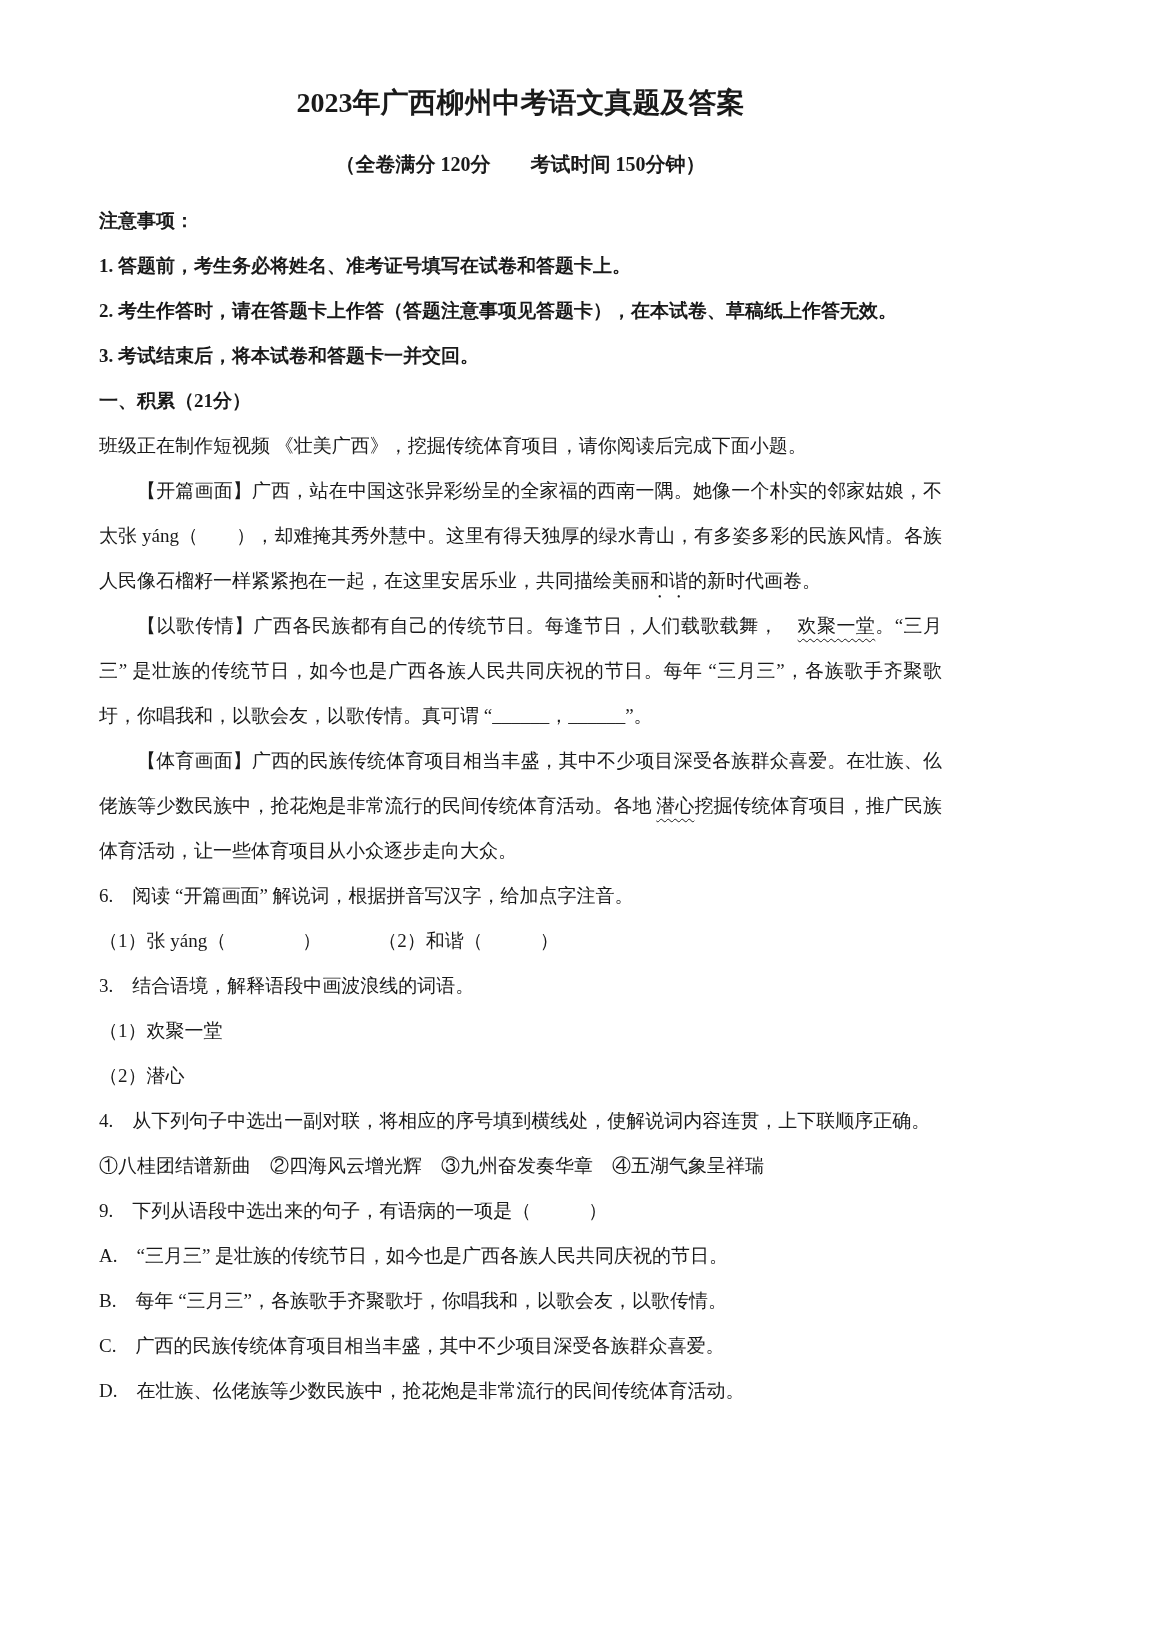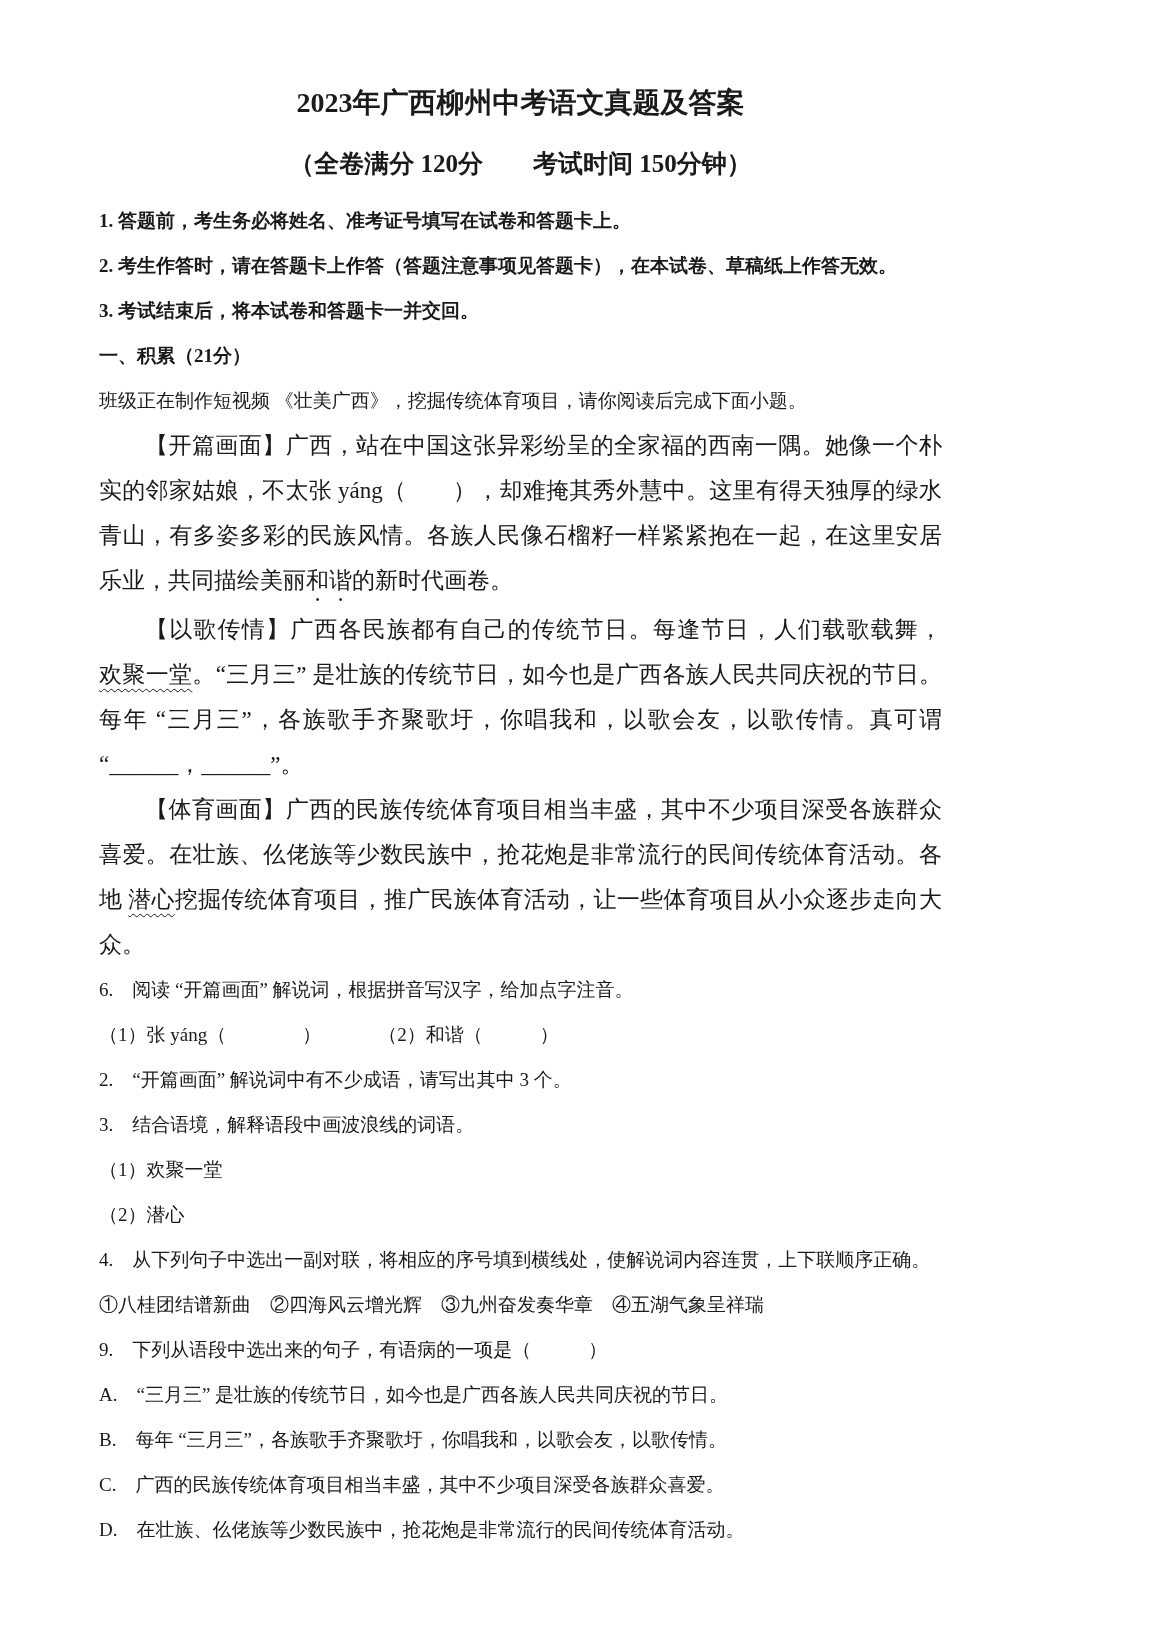--- a/index.html
+++ b/index.html
@@ -23,36 +23,36 @@
   .title {
     margin: 0 0 22px 0;
     text-align: center;
     font-size: 28px;
     font-weight: bold;
     line-height: 38px;
   }
   .subtitle {
     margin: 0 0 14px 0;
     text-align: center;
-    font-size: 25px;
+    font-size: 20px;
     font-weight: bold;
     line-height: 40px;
   }
   p.line {
     margin: 0;
     font-size: 19px;
     line-height: 45px;
     text-align: left;
   }
   p.bold {
     font-weight: bold;
   }
   p.para {
     margin: 0;
-    font-size: 23px;
+    font-size: 19px;
     line-height: 45px;
     text-align: justify;
     text-indent: 2em;
     font-family: Liberation Serif, serif;
   }
   .wavy {
     text-decoration: underline;
     text-decoration-style: wavy;
     text-decoration-thickness: 1px;
     text-underline-offset: 6px;
@@ -66,37 +66,37 @@
 </style>
 </head>
 <body>
 
 <div class="page">
 
   <h1 class="title">2023年广西柳州中考语文真题及答案</h1>
 
   <p class="subtitle">（全卷满分 120分　　考试时间 150分钟）</p>
 
+  <p class="line bold">注意事项：</p>
   <p class="line bold">1. 答题前，考生务必将姓名、准考证号填写在试卷和答题卡上。</p>
   <p class="line bold">2. 考生作答时，请在答题卡上作答（答题注意事项见答题卡），在本试卷、草稿纸上作答无效。</p>
   <p class="line bold">3. 考试结束后，将本试卷和答题卡一并交回。</p>
 
   <p class="line bold">一、积累（21分）</p>
 
   <p class="line">班级正在制作短视频 《壮美广西》，挖掘传统体育项目，请你阅读后完成下面小题。</p>
 
   <p class="para"><span>【开篇画面】广西，站在中国这张异彩纷呈的全家福的西南一隅。她像一个朴实的邻家姑娘，不太张 yáng（　　），却难掩其秀外慧中。这里有得天独厚的绿水青山，有多姿多彩的民族风情。各族人民像石榴籽一样紧紧抱在一起，在这里安居乐业，共同描绘美丽</span><span class="dots">和谐</span><span>的新时代画卷。</span></p>
 
   <p class="para"><span>【以歌传情】广西各民族都有自己的传统节日。每逢节日，人们载歌载舞，　</span><span class="wavy">欢聚一堂</span><span>。“三月三” 是壮族的传统节日，如今也是广西各族人民共同庆祝的节日。每年 “三月三”，各族歌手齐聚歌圩，你唱我和，以歌会友，以歌传情。真可谓 “______，______”。</span></p>
 
   <p class="para"><span>【体育画面】广西的民族传统体育项目相当丰盛，其中不少项目深受各族群众喜爱。在壮族、仫佬族等少数民族中，抢花炮是非常流行的民间传统体育活动。各地 </span><span class="wavy">潜心</span><span>挖掘传统体育项目，推广民族体育活动，让一些体育项目从小众逐步走向大众。</span></p>
 
   <p class="line">6.　阅读 “开篇画面” 解说词，根据拼音写汉字，给加点字注音。</p>
   <p class="line">（1）张 yáng（　　　　）　　　（2）和谐（　　　）</p>
-  <p class="line">2.　“开篇画面” 解说词中有不少成语，请写出其中 3 个。</p>
   <p class="line">3.　结合语境，解释语段中画波浪线的词语。</p>
   <p class="line">（1）欢聚一堂</p>
   <p class="line">（2）潜心</p>
   <p class="line">4.　从下列句子中选出一副对联，将相应的序号填到横线处，使解说词内容连贯，上下联顺序正确。</p>
   <p class="line">①八桂团结谱新曲　②四海风云增光辉　③九州奋发奏华章　④五湖气象呈祥瑞</p>
   <p class="line">9.　下列从语段中选出来的句子，有语病的一项是（　　　）</p>
   <p class="line">A.　“三月三” 是壮族的传统节日，如今也是广西各族人民共同庆祝的节日。</p>
   <p class="line">B.　每年 “三月三”，各族歌手齐聚歌圩，你唱我和，以歌会友，以歌传情。</p>
   <p class="line">C.　广西的民族传统体育项目相当丰盛，其中不少项目深受各族群众喜爱。</p>
   <p class="line">D.　在壮族、仫佬族等少数民族中，抢花炮是非常流行的民间传统体育活动。</p>

